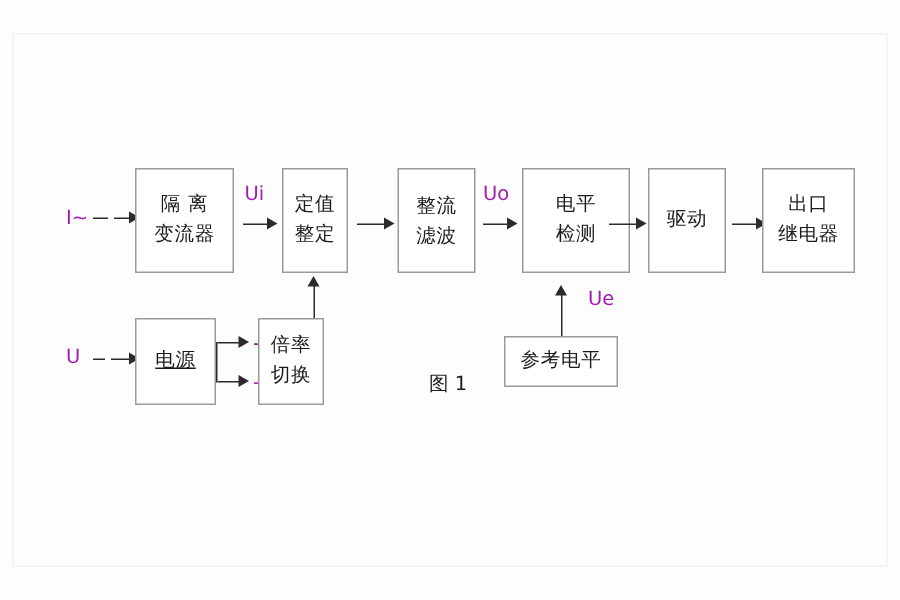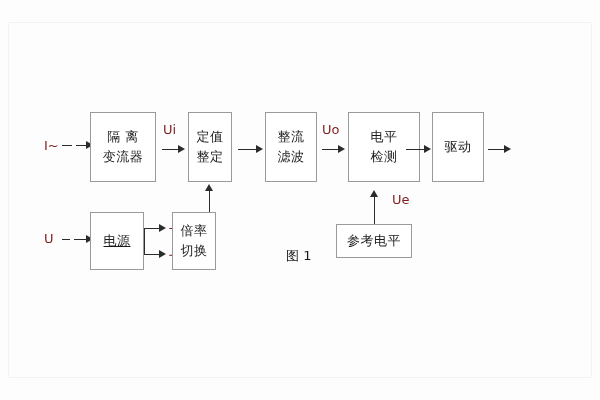--- a/index.html
+++ b/index.html
@@ -40,21 +40,21 @@
   .box .ln {
     white-space: nowrap;
     letter-spacing: 0.5px;
   }
   .box.one-line {
     justify-content: center;
     text-align: center;
   }
   .lbl {
     position: absolute;
-    color: #7f1d1d;
+    color: #a21caf;
     font-size: 13px;
     white-space: nowrap;
   }
   .lbl.small {
     font-size: 12.5px;
   }
   .hline {
     position: absolute;
     height: 1px;
     background: #2b2b2b;
@@ -133,20 +133,24 @@
   <div class="hline" style="left:406px; top:149px; width:20px;"></div>
   <div class="arrow-r" style="left:424px; top:145px;"></div>
 
   <div class="box one-line" style="left:432px; top:112px; width:52px; height:70px;">
     <span class="ln">驱动</span>
   </div>
 
   <div class="hline" style="left:488px; top:149px; width:18px;"></div>
   <div class="arrow-r" style="left:504px; top:145px;"></div>
 
+  <div class="box" style="left:508px; top:112px; width:62px; height:70px;">
+    <span class="ln">出口</span>
+    <span class="ln">继电器</span>
+  </div>
 
   <div class="lbl" style="left:44px; top:231px;">U</div>
   <div class="hline" style="left:62px; top:239px; width:8px;"></div>
   <div class="hline" style="left:74px; top:239px; width:14px;"></div>
   <div class="arrow-r" style="left:86px; top:235px;"></div>
 
   <div class="box one-line" style="left:90px; top:212px; width:54px; height:58px;text-decoration:underline;">
     <span class="ln">电源</span>
   </div>
 

